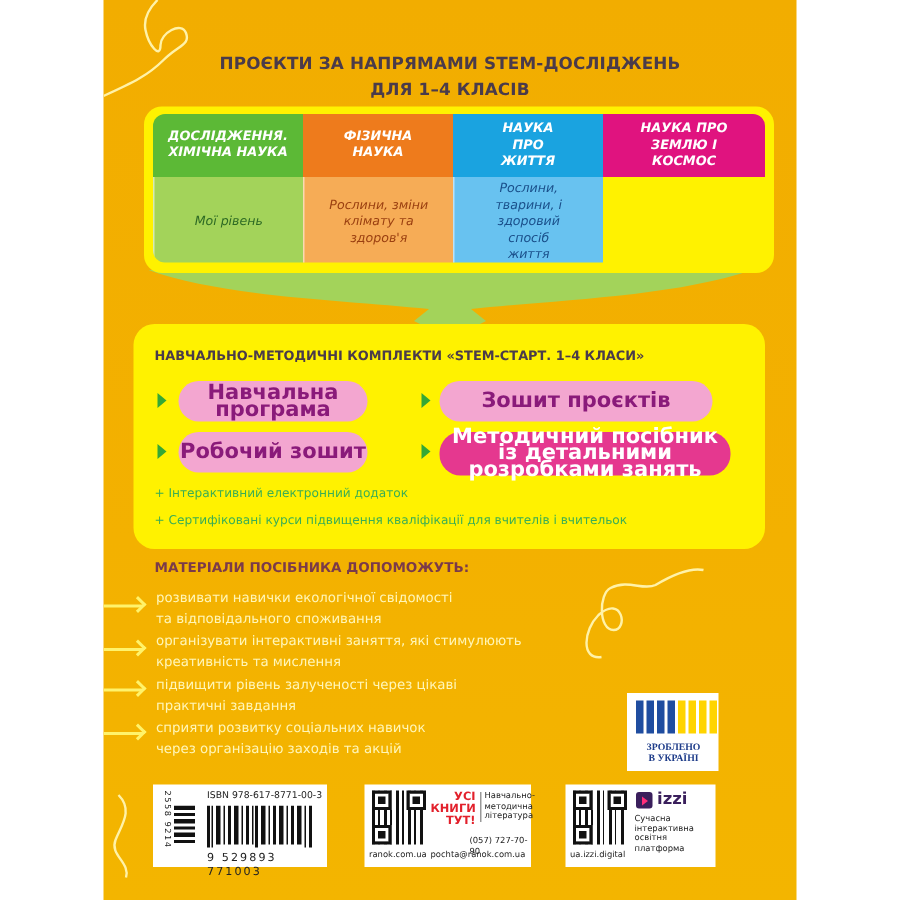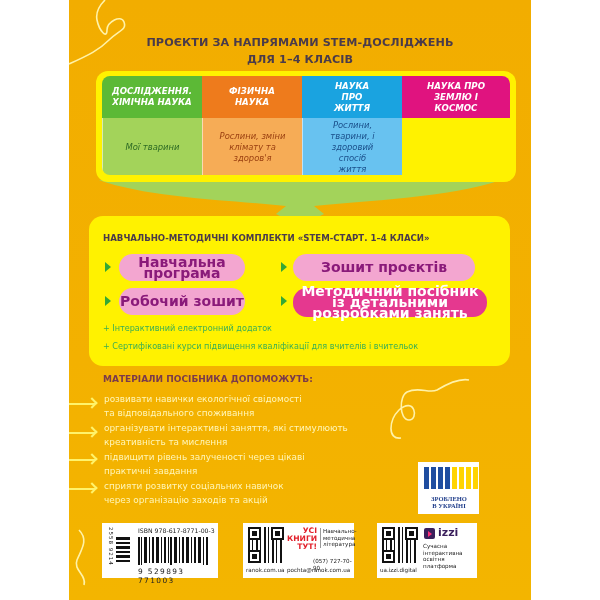--- a/index.html
+++ b/index.html
@@ -61,21 +61,21 @@
   <svg class="funnel" width="462" height="240">
     <path d="M30 180 L432 180 C 380 198, 300 200, 245 206 L 255 214 L 231 226 L 207 214 L 217 206 C 160 200, 80 198, 30 180 Z" fill="#a3d35a"></path>
   </svg>
 
   <div class="tbl-frame"></div>
   <div class="tbl">
     <div class="cell-h" style="background:#5cb936">ДОСЛІДЖЕННЯ. ХІМІЧНА НАУКА</div>
     <div class="cell-h" style="background:#ee7b1c;padding:0 22px">ФІЗИЧНА НАУКА</div>
     <div class="cell-h" style="background:#1aa3e0;padding:0 36px">НАУКА ПРО ЖИТТЯ</div>
     <div class="cell-h" style="background:#e0137f;padding:0 12px">НАУКА ПРО ЗЕМЛЮ І КОСМОС</div>
-    <div class="cell-b" style="background:#a3d35a;color:#2d6a24">Мої тварини</div>
+    <div class="cell-b" style="background:#a3d35a;color:#2d6a24">Мої рівень</div>
     <div class="cell-b" style="background:#f6ac56;color:#9a3f10;padding:0 14px">Рослини, зміни клімату та здоров'я</div>
     <div class="cell-b" style="background:#68c2f0;color:#1a4f8a;padding:0 24px">Рослини, тварини, і здоровий спосіб життя</div>
   </div>
 
   <div class="kit"></div>
   <div class="kit-title">НАВЧАЛЬНО-МЕТОДИЧНІ КОМПЛЕКТИ «STEM-СТАРТ. 1–4 КЛАСИ»</div>
 
   <div class="tri" style="left:36px;top:262px"></div>
   <div class="pill" style="left:50px;top:254px;width:126px;height:27px">Навчальна програма</div>
 

